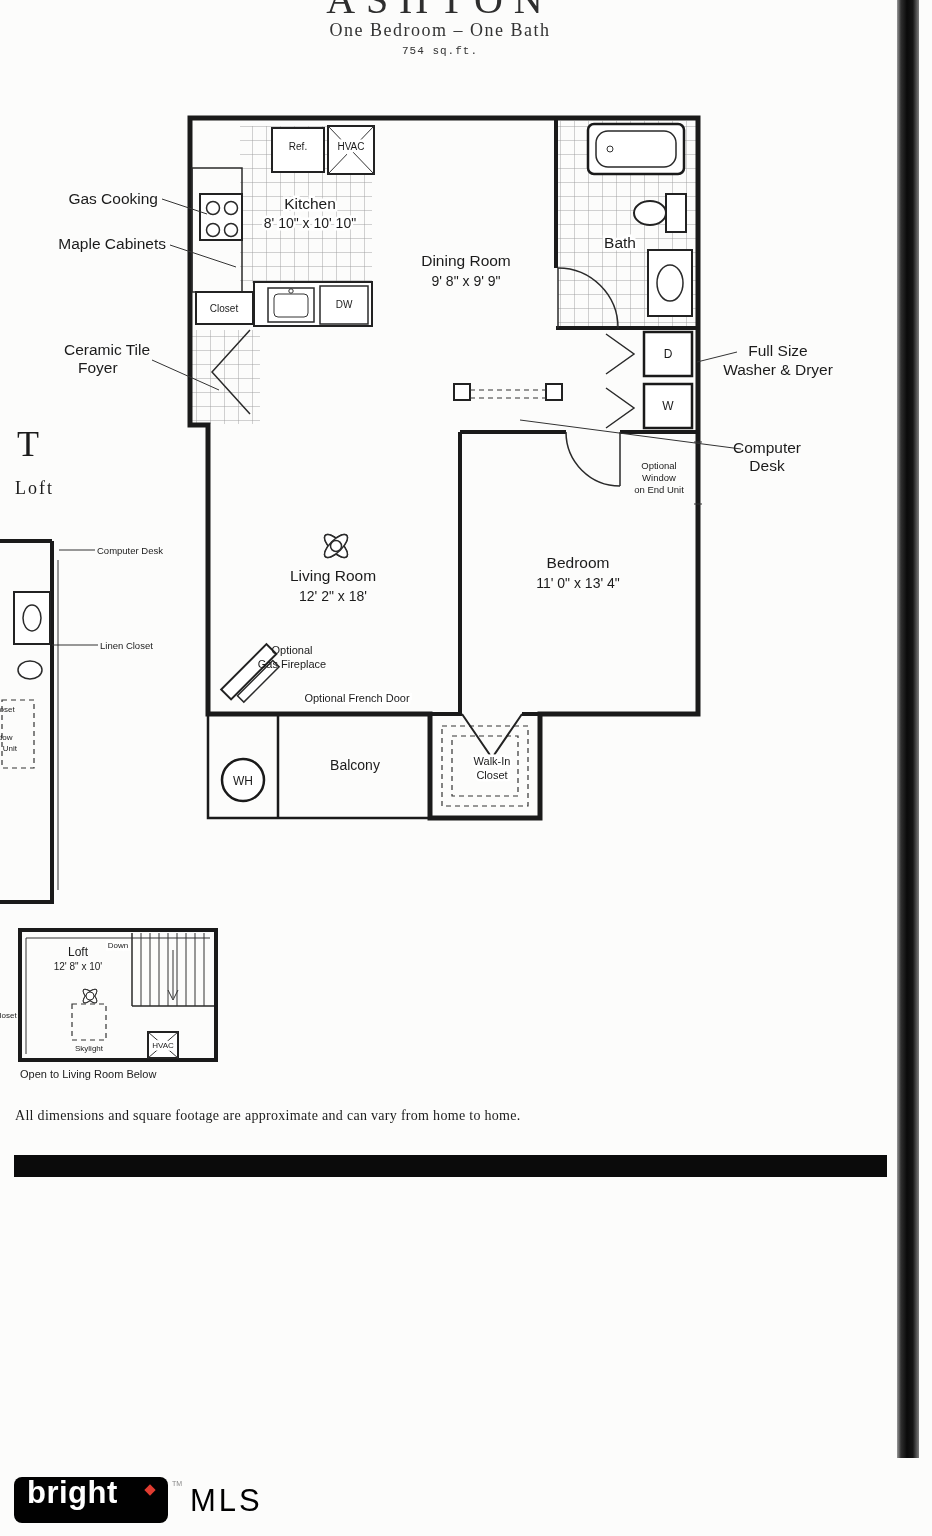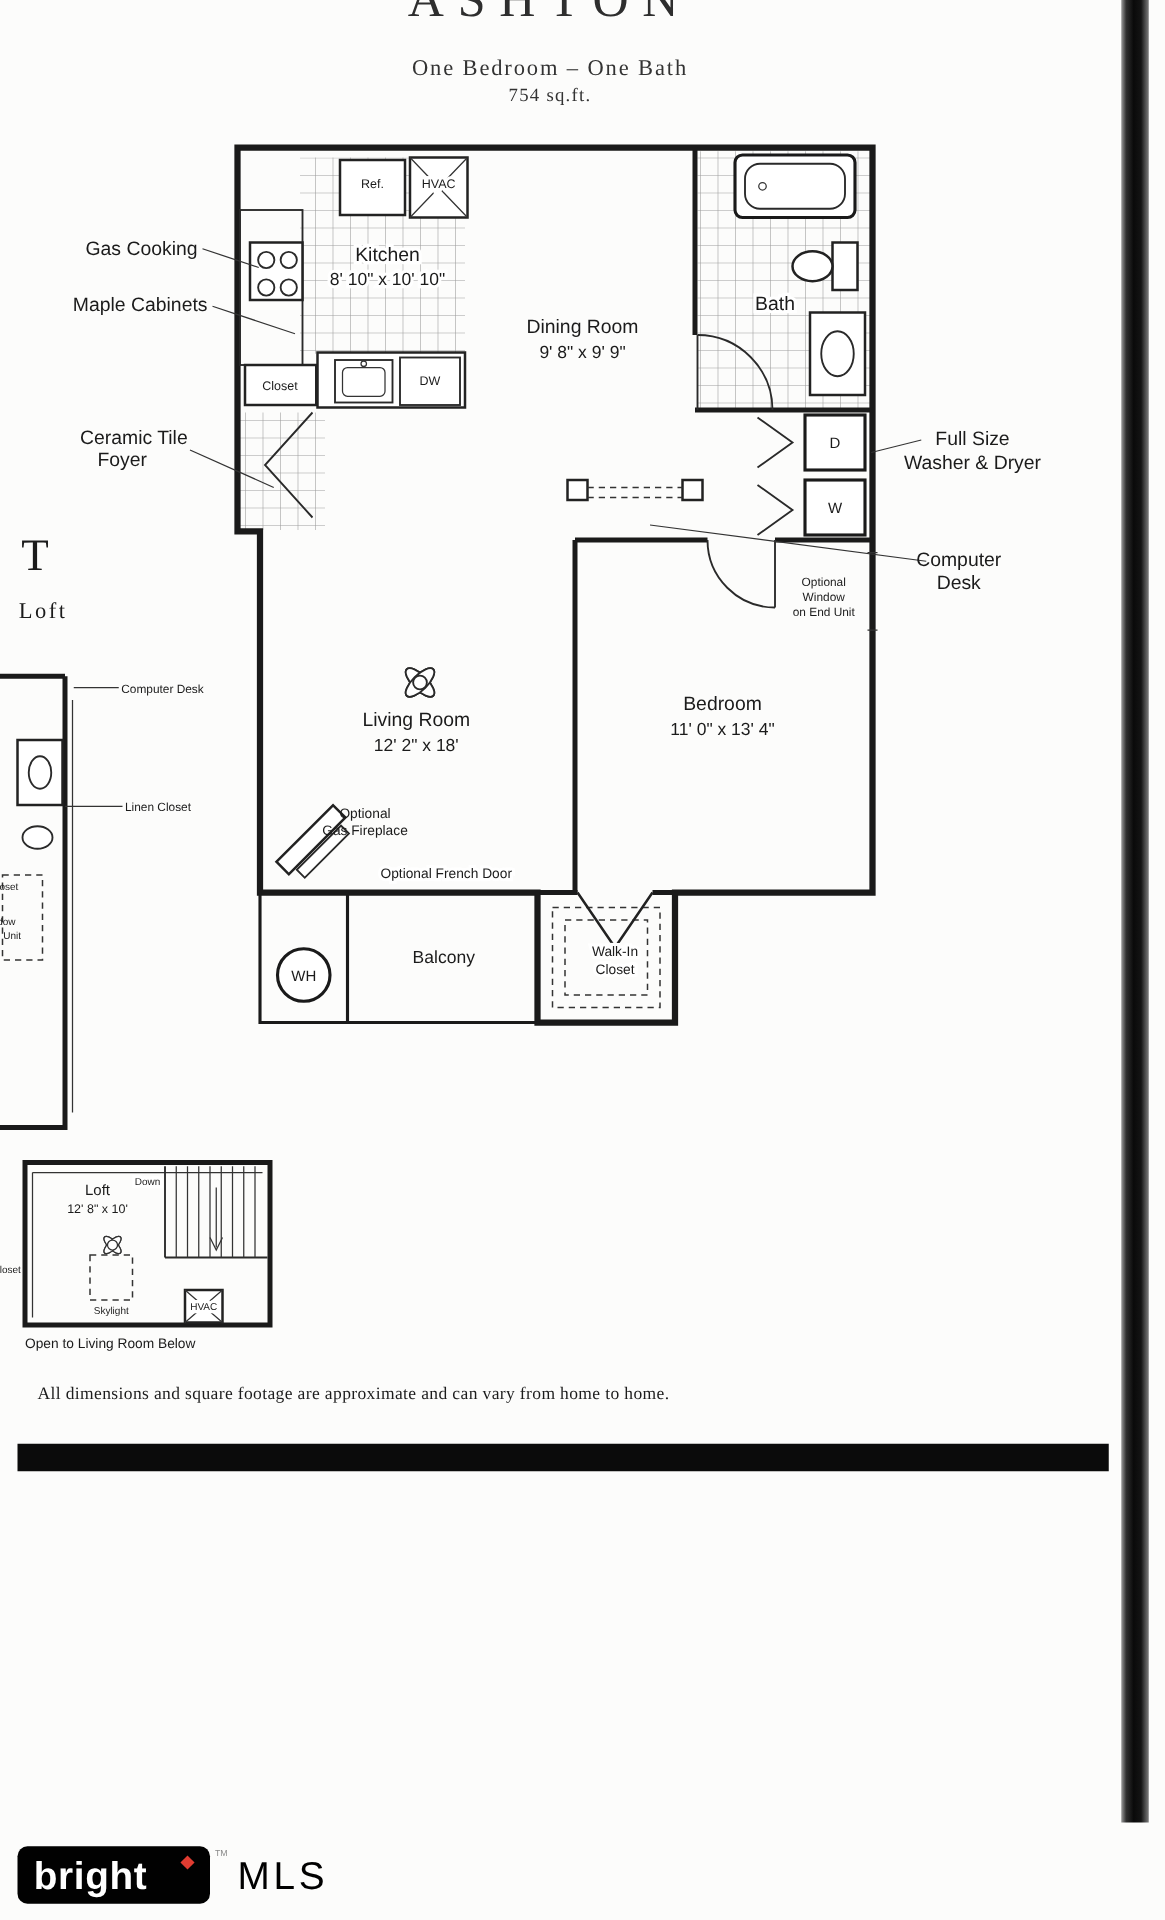--- a/index.html
+++ b/index.html
@@ -3,22 +3,22 @@
 <meta charset="utf-8">
 <style>
   html,body{margin:0;padding:0;background:#e8e8e8;}
   #page{position:relative;width:932px;height:1536px;background:#fcfcfb;overflow:hidden;
         font-family:"Liberation Sans", sans-serif;color:#222;}
   
   #title-block{position:absolute;left:150px;top:-20px;width:580px;text-align:center;}
   #main-title{font-family:"Liberation Serif", serif;font-size:40px;font-weight:400;
               letter-spacing:11px;color:#2e2e2e;margin:0;line-height:1;}
   #subtitle{font-family:"Liberation Serif", serif;font-size:18px;letter-spacing:1.5px;
-            color:#333;margin-top:24px;}
-  #sqft{font-family:Liberation Serif, serif;font-size:15px;letter-spacing:1px;
+            color:#333;}
+  #sqft{font-family:Liberation Mono, monospace;font-size:11px;letter-spacing:1px;
         color:#333;margin-top:4px;}
   
   #plan-svg{position:absolute;left:0;top:0;}
   .w5{fill:none;stroke:#1a1a1a;stroke-width:5;}
   .w4{fill:none;stroke:#1a1a1a;stroke-width:4;}
   .w25{fill:none;stroke:#1a1a1a;stroke-width:2.5;}
   .w2{fill:none;stroke:#222;stroke-width:2;}
   .w15{fill:none;stroke:#2a2a2a;stroke-width:1.5;}
   .w1{fill:none;stroke:#333;stroke-width:1;}
   .fw{fill:#ffffff;}
@@ -30,29 +30,29 @@
   .t14{font-size:14px;}
   .t12{font-size:12px;}
   .t11{font-size:11px;}
   .t10{font-size:10px;}
   .t9{font-size:9.5px;}
   .t8{font-size:8px;}
   .mid{text-anchor:middle;}
   .end{text-anchor:end;}
   .halo{stroke:#fff;stroke-width:5;paint-order:stroke;}
   
-  #disclaimer{position:absolute;left:30px;top:1108px;width:840px;
+  #disclaimer{position:absolute;left:15px;top:1108px;width:840px;
               font-family:"Liberation Serif", serif;font-size:14px;color:#1c1c1c;letter-spacing:.3px;}
   #black-bar{position:absolute;left:14px;top:1155px;width:873px;height:22px;background:#0b0b0b;}
   #scan-strip{position:absolute;left:897px;top:0;width:22px;height:1458px;
               background:linear-gradient(90deg,#9a9a9a 0%,#2f2f2f 18%,#0a0a0a 45%,#141414 72%,#7d7d7d 100%);}
   
   #logo{position:absolute;left:14px;top:1477px;height:50px;}
   #logo-box{position:absolute;left:0;top:0;width:154px;height:46px;background:#010101;
-            border-radius:8px;display:flex;align-items:center;}
+            border-radius:8px;display:flex;}
   #logo-bright{color:#fff;font-size:31px;font-weight:700;letter-spacing:.5px;padding-left:13px;line-height:1;}
   #logo-diamond{position:absolute;left:132px;top:9px;width:8px;height:8px;background:#e03c31;transform:rotate(45deg);}
   #logo-tm{position:absolute;left:158px;top:3px;font-size:7px;color:#888;}
   #logo-mls{position:absolute;left:176px;top:8px;font-size:31px;color:#000000;letter-spacing:3px;line-height:1;}
 </style>
 </head>
 <body>
 
 <div id="page">
 

